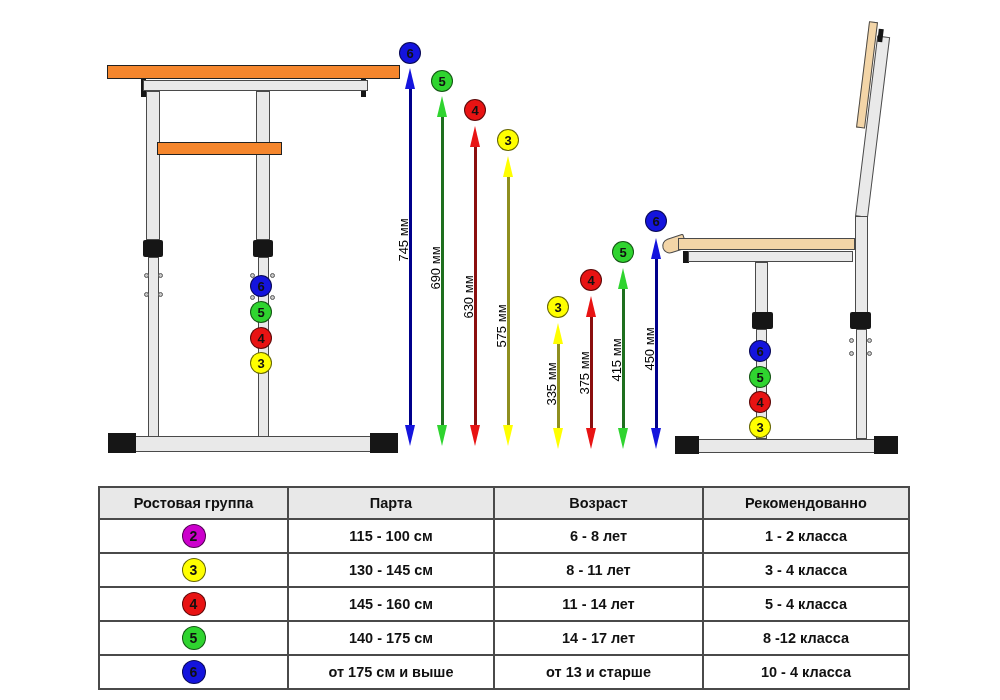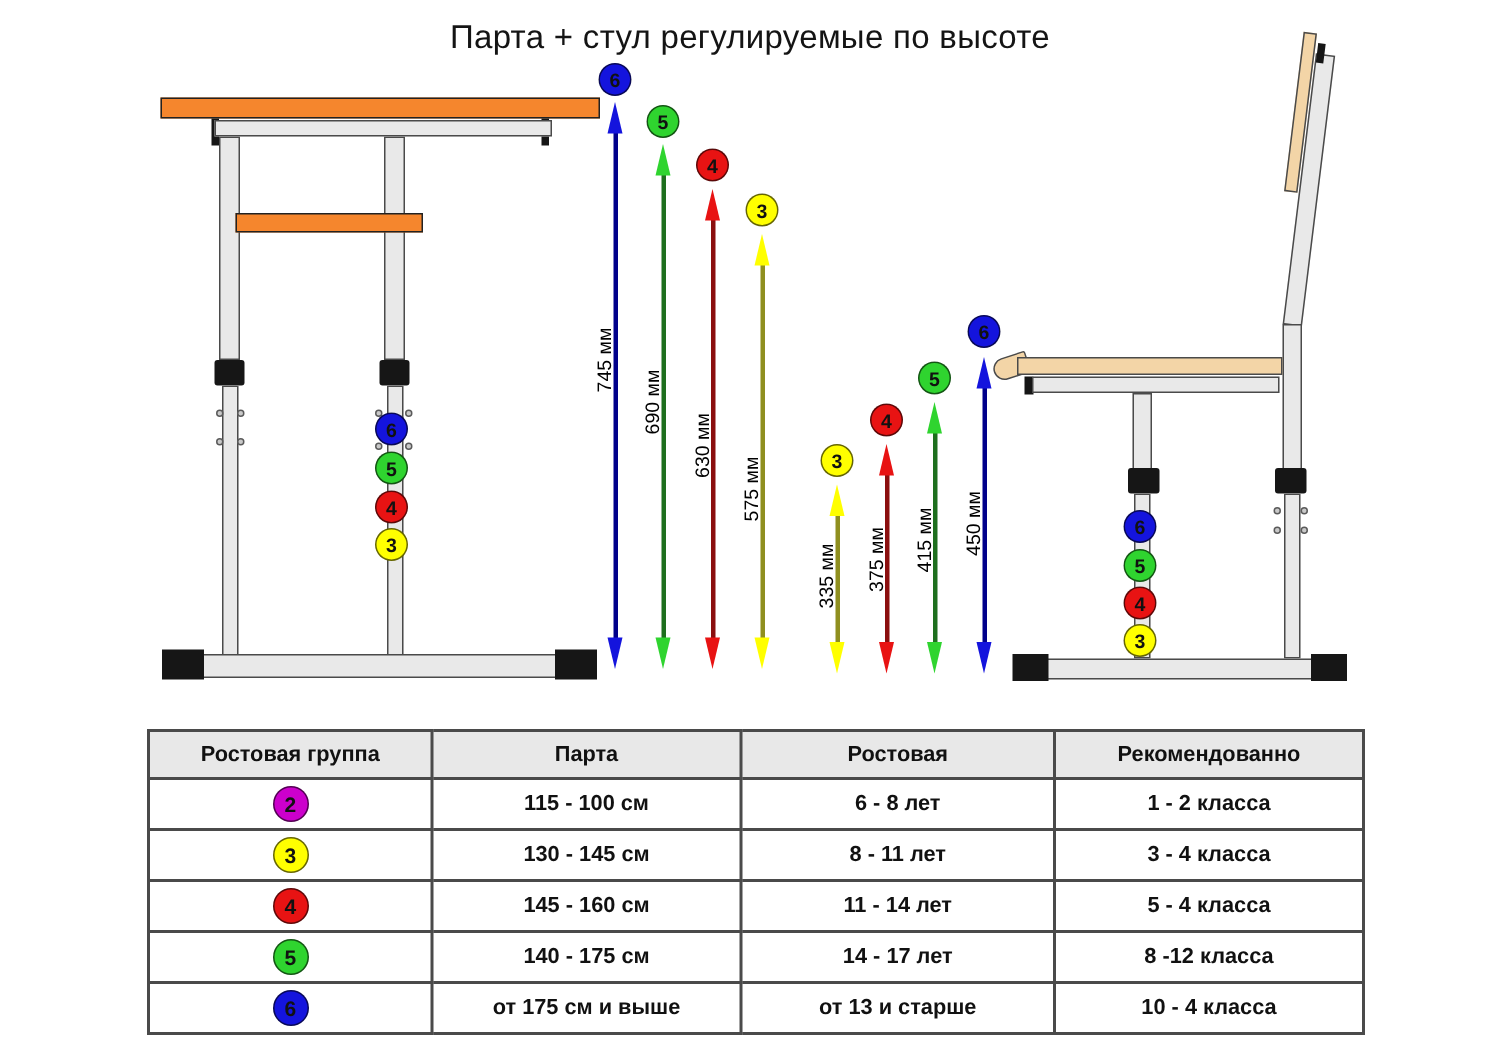--- a/index.html
+++ b/index.html
@@ -28,21 +28,20 @@
   #size-table th{height:30px;background:var(--thbg);}
   #size-table td{height:32px;background:#fff;}
   .tmarker{display:inline-flex;width:24px;height:24px;border-radius:50%;
            border:1px solid rgba(0,0,0,0.6);align-items:center;justify-content:center;
            font-size:14px;font-weight:bold;color:#111;box-sizing:border-box;vertical-align:middle;}
 </style>
 </head>
 <body>
 
 <div id="canvas">
-  <div id="title">Парта + стул регулируемые по высоте</div>
 
   <div>
     <div class="abs orange" style="left:107px;top:65px;width:293px;height:14px;"></div>
     <div class="abs blk" style="left:141px;top:79px;width:5px;height:18px;"></div>
     <div class="abs blk" style="left:361px;top:79px;width:5px;height:18px;"></div>
     <div class="abs metal" style="left:143px;top:80px;width:225px;height:11px;"></div>
     <div class="abs metal" style="left:146px;top:91px;width:14px;height:149px;"></div>
     <div class="abs metal" style="left:256px;top:91px;width:14px;height:149px;"></div>
     <div class="abs orange" style="left:157px;top:142px;width:125px;height:13px;"></div>
     <div class="abs blk" style="left:143px;top:240px;width:20px;height:17px;border-radius:2px;"></div>
@@ -164,21 +163,21 @@
     <colgroup>
       <col style="width:189px">
         <col style="width:206px">
         <col style="width:209px">
         <col style="width:206px">
     </colgroup>
     <thead>
         <tr id="table-head-row">
           <th>Ростовая группа</th>
           <th>Парта</th>
-          <th>Ростовая</th>
+          <th>Возраст</th>
           <th>Рекомендованно</th>
         </tr>
       </thead>
     <tbody id="table-body">
         <tr>
           <td><span class="tmarker" style="background: rgb(204, 0, 204);">2</span></td>
           <td>115 - 100 см</td>
           <td>6 - 8 лет</td>
           <td>1 - 2 класса</td>
         </tr>

